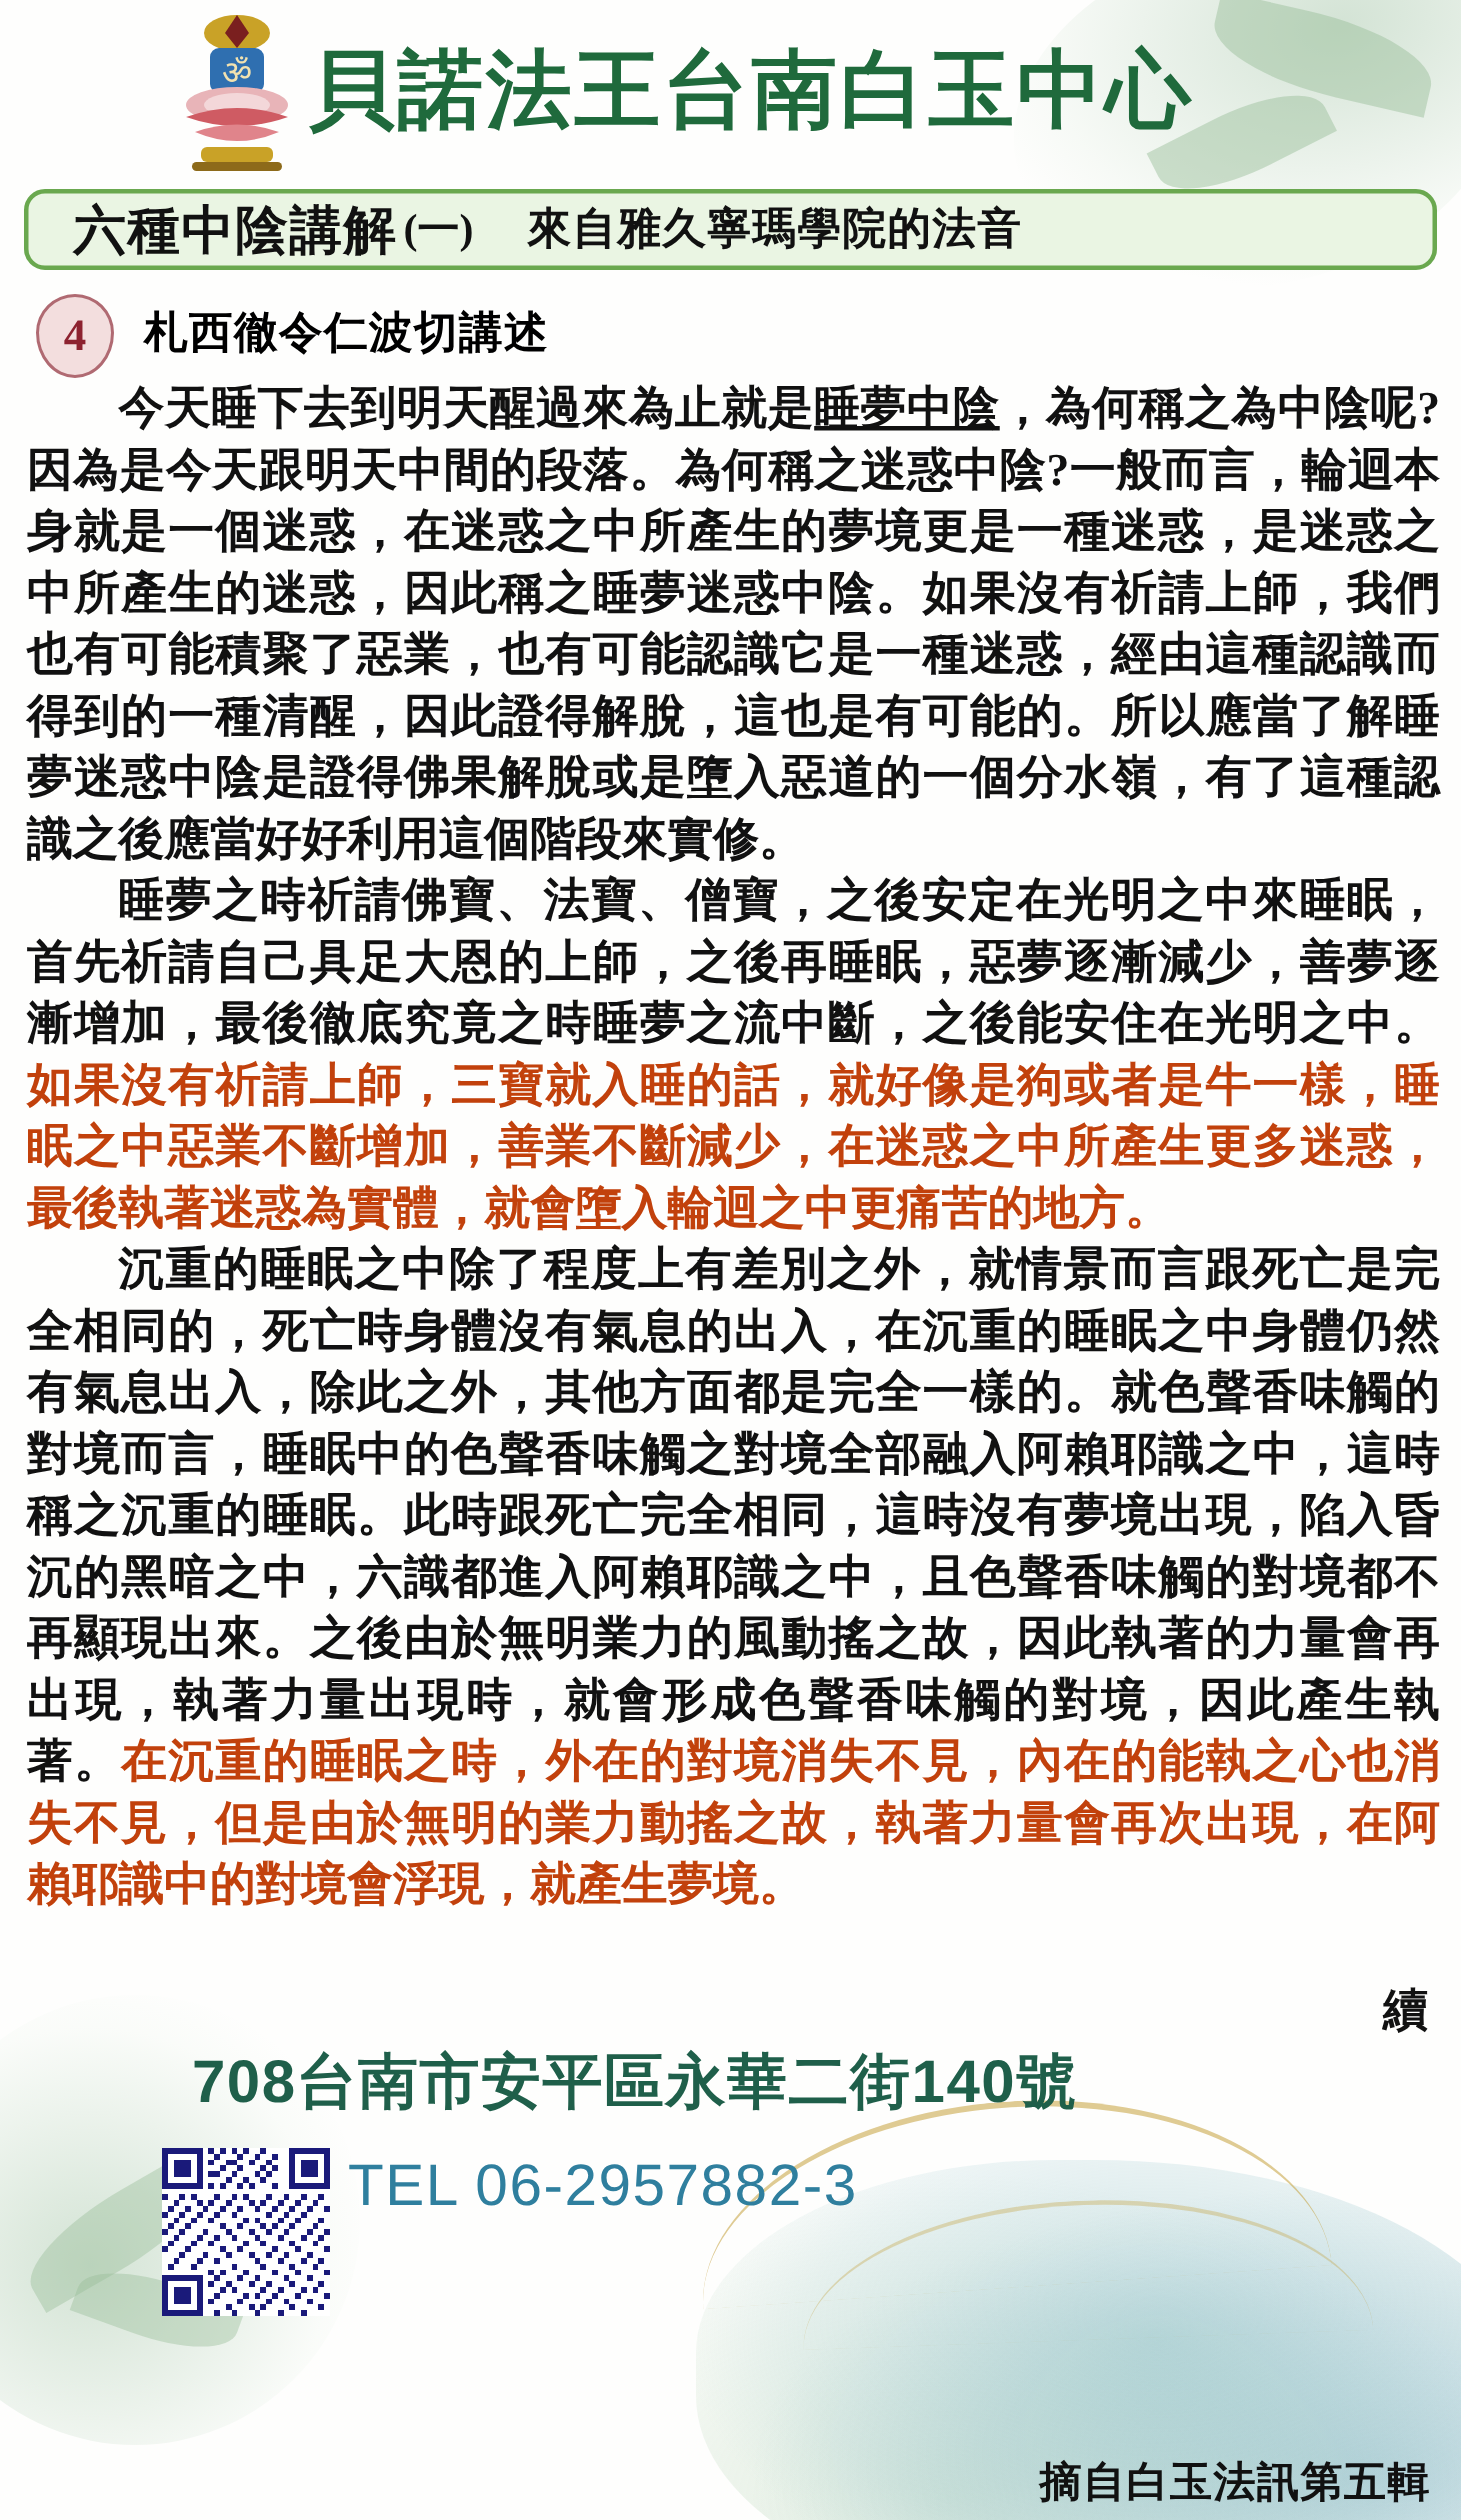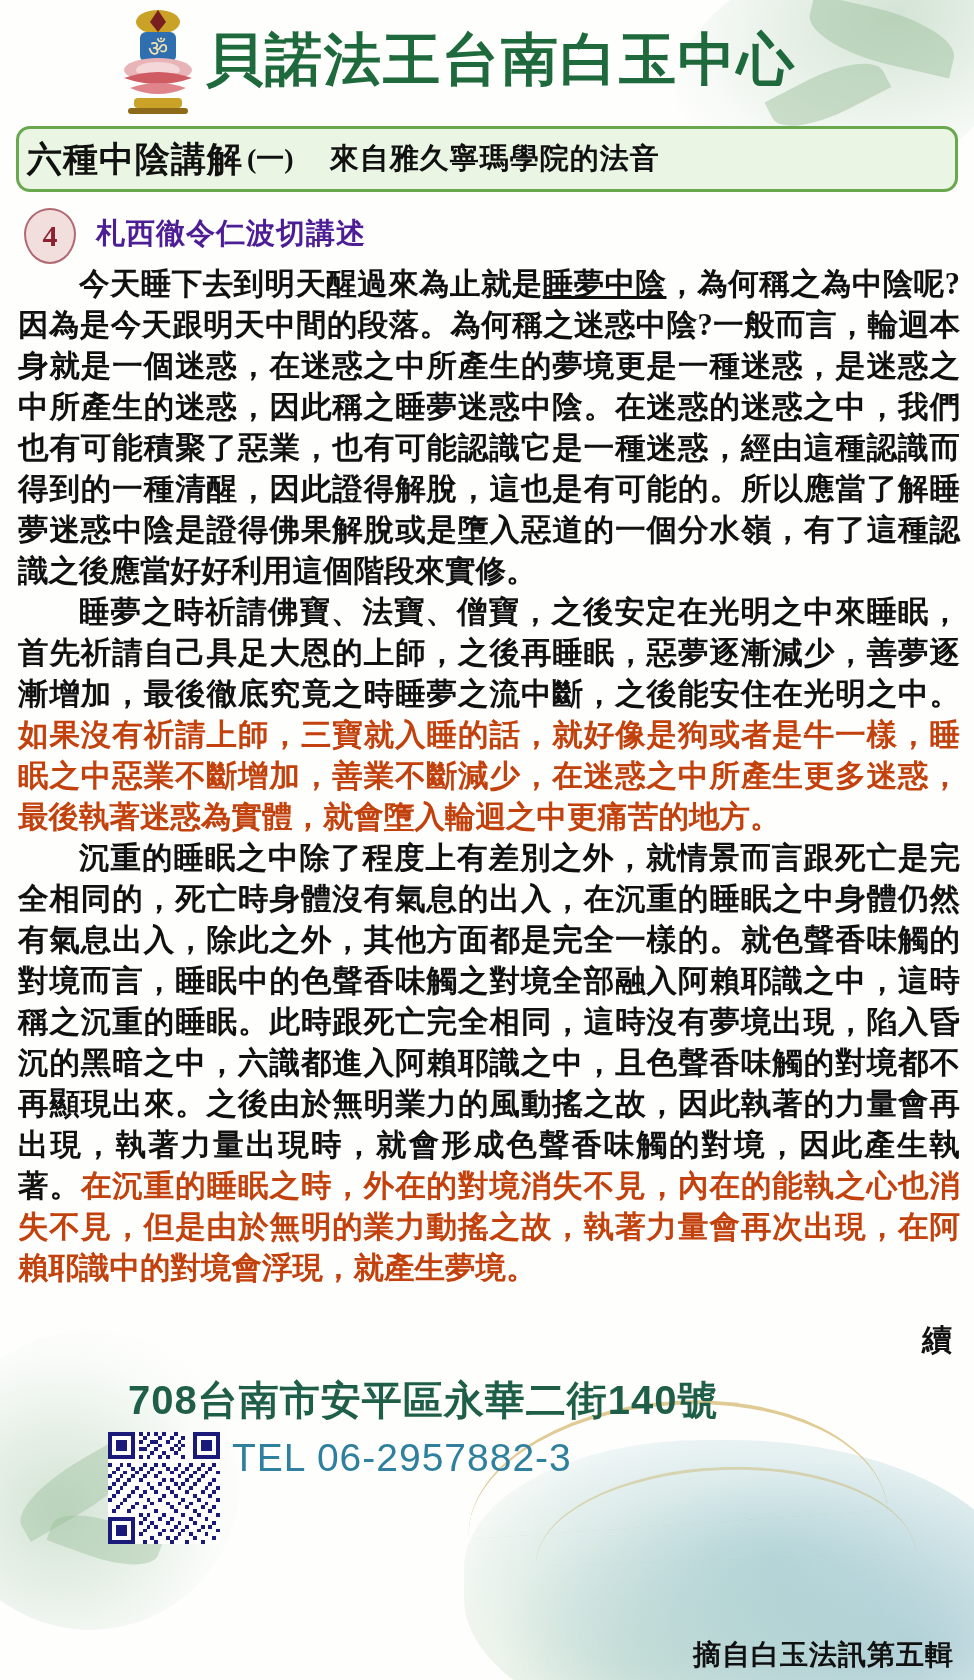--- a/index.html
+++ b/index.html
@@ -107,24 +107,24 @@
     white-space: nowrap;
   }
 
   
   .title-bar {
     position: relative;
     margin: 6px 16px 0 16px;
     border: 3px solid #6aa84f;
     border-radius: 14px;
     background: #eaf5e3;
-    height: 66px;
+    height: 54px;
     display: flex;
     align-items: center;
-    padding: 0 8px;
+    padding: 0 30px;
     box-sizing: border-box;
   }
   .title-main {
     font-family: "Liberation Serif", serif;
     font-weight: bold;
     font-size: 35px;
     color: #111111;
     letter-spacing: 1px;
   }
   .title-sub {
@@ -174,21 +174,21 @@
     font-weight: bold;
     font-size: 31px;
     color: #6f2a2a;
     letter-spacing: 1px;
   }
   .speaker {
     margin-left: 96px;
     font-family: "Liberation Serif", serif;
     font-weight: bold;
     font-size: 29px;
-    color: #4c1d95;
+    color: #000000;
     letter-spacing: 1px;
   }
 
   
   .body-text {
     position: relative;
     margin: 2px 14px 0 18px;
     font-family: "Liberation Serif", serif;
     font-size: 30.5px;
     line-height: 1.345;
@@ -218,21 +218,21 @@
   
   .footer {
     position: absolute;
     left: 0; right: 0;
     bottom: 0;
     height: 340px;
   }
   .addr {
     position: absolute;
     left: 128px;
-    top: 33px;
+    top: 20px;
     font-family: "Liberation Sans", sans-serif;
     font-weight: bold;
     font-size: 40px;
     color: #1f5f4a;
     letter-spacing: 1px;
   }
   .qr {
     position: absolute;
     left: 108px;
     top: 92px;
@@ -302,21 +302,21 @@
     <span class="title-sub">(一)</span>
     <span class="title-right">來自雅久寧瑪學院的法音</span>
   </div>
 
   <div class="subtitle-row">
     <div class="page-badge">4</div>
     <div class="speaker">札西徹令仁波切講述</div>
   </div>
 
   <div class="body-text">
-    <p><span>今天睡下去到明天醒過來為止就是</span><span class="u">睡夢中陰</span><span>，為何稱之為中陰呢?因為是今天跟明天中間的段落。為何稱之迷惑中陰?一般而言，輪迴本身就是一個迷惑，在迷惑之中所產生的夢境更是一種迷惑，是迷惑之中所產生的迷惑，因此稱之睡夢迷惑中陰。在迷惑的迷惑之中，我們也有可能積聚了惡業，也有可能認識它是一種迷惑，經由這種認識而得到的一種清醒，因此證得解脫，這也是有可能的。所以應當了解睡夢迷惑中陰是證得佛果解脫或是墮入惡道的一個分水嶺，有了這種認識之後應當好好利用這個階段來實修。</span></p>
+    <p><span>今天睡下去到明天醒過來為止就是</span><span class="u">睡夢中陰</span><span>，為何稱之為中陰呢?因為是今天跟明天中間的段落。為何稱之迷惑中陰?一般而言，輪迴本身就是一個迷惑，在迷惑之中所產生的夢境更是一種迷惑，是迷惑之中所產生的迷惑，因此稱之睡夢迷惑中陰。如果沒有祈請上師，我們也有可能積聚了惡業，也有可能認識它是一種迷惑，經由這種認識而得到的一種清醒，因此證得解脫，這也是有可能的。所以應當了解睡夢迷惑中陰是證得佛果解脫或是墮入惡道的一個分水嶺，有了這種認識之後應當好好利用這個階段來實修。</span></p>
     <p><span>睡夢之時祈請佛寶、法寶、僧寶，之後安定在光明之中來睡眠，首先祈請自己具足大恩的上師，之後再睡眠，惡夢逐漸減少，善夢逐漸增加，最後徹底究竟之時睡夢之流中斷，之後能安住在光明之中。</span><span class="red">如果沒有祈請上師，三寶就入睡的話，就好像是狗或者是牛一樣，睡眠之中惡業不斷增加，善業不斷減少，在迷惑之中所產生更多迷惑，最後執著迷惑為實體，就會墮入輪迴之中更痛苦的地方。</span></p>
     <p><span>沉重的睡眠之中除了程度上有差別之外，就情景而言跟死亡是完全相同的，死亡時身體沒有氣息的出入，在沉重的睡眠之中身體仍然有氣息出入，除此之外，其他方面都是完全一樣的。就色聲香味觸的對境而言，睡眠中的色聲香味觸之對境全部融入阿賴耶識之中，這時稱之沉重的睡眠。此時跟死亡完全相同，這時沒有夢境出現，陷入昏沉的黑暗之中，六識都進入阿賴耶識之中，且色聲香味觸的對境都不再顯現出來。之後由於無明業力的風動搖之故，因此執著的力量會再出現，執著力量出現時，就會形成色聲香味觸的對境，因此產生執著。</span><span class="red">在沉重的睡眠之時，外在的對境消失不見，內在的能執之心也消失不見，但是由於無明的業力動搖之故，執著力量會再次出現，在阿賴耶識中的對境會浮現，就產生夢境。</span></p>
   </div>
 
   <div class="cont">續</div>
 
   <div class="footer">
     <div class="addr">708台南市安平區永華二街140號</div>
 
     <div class="qr">

